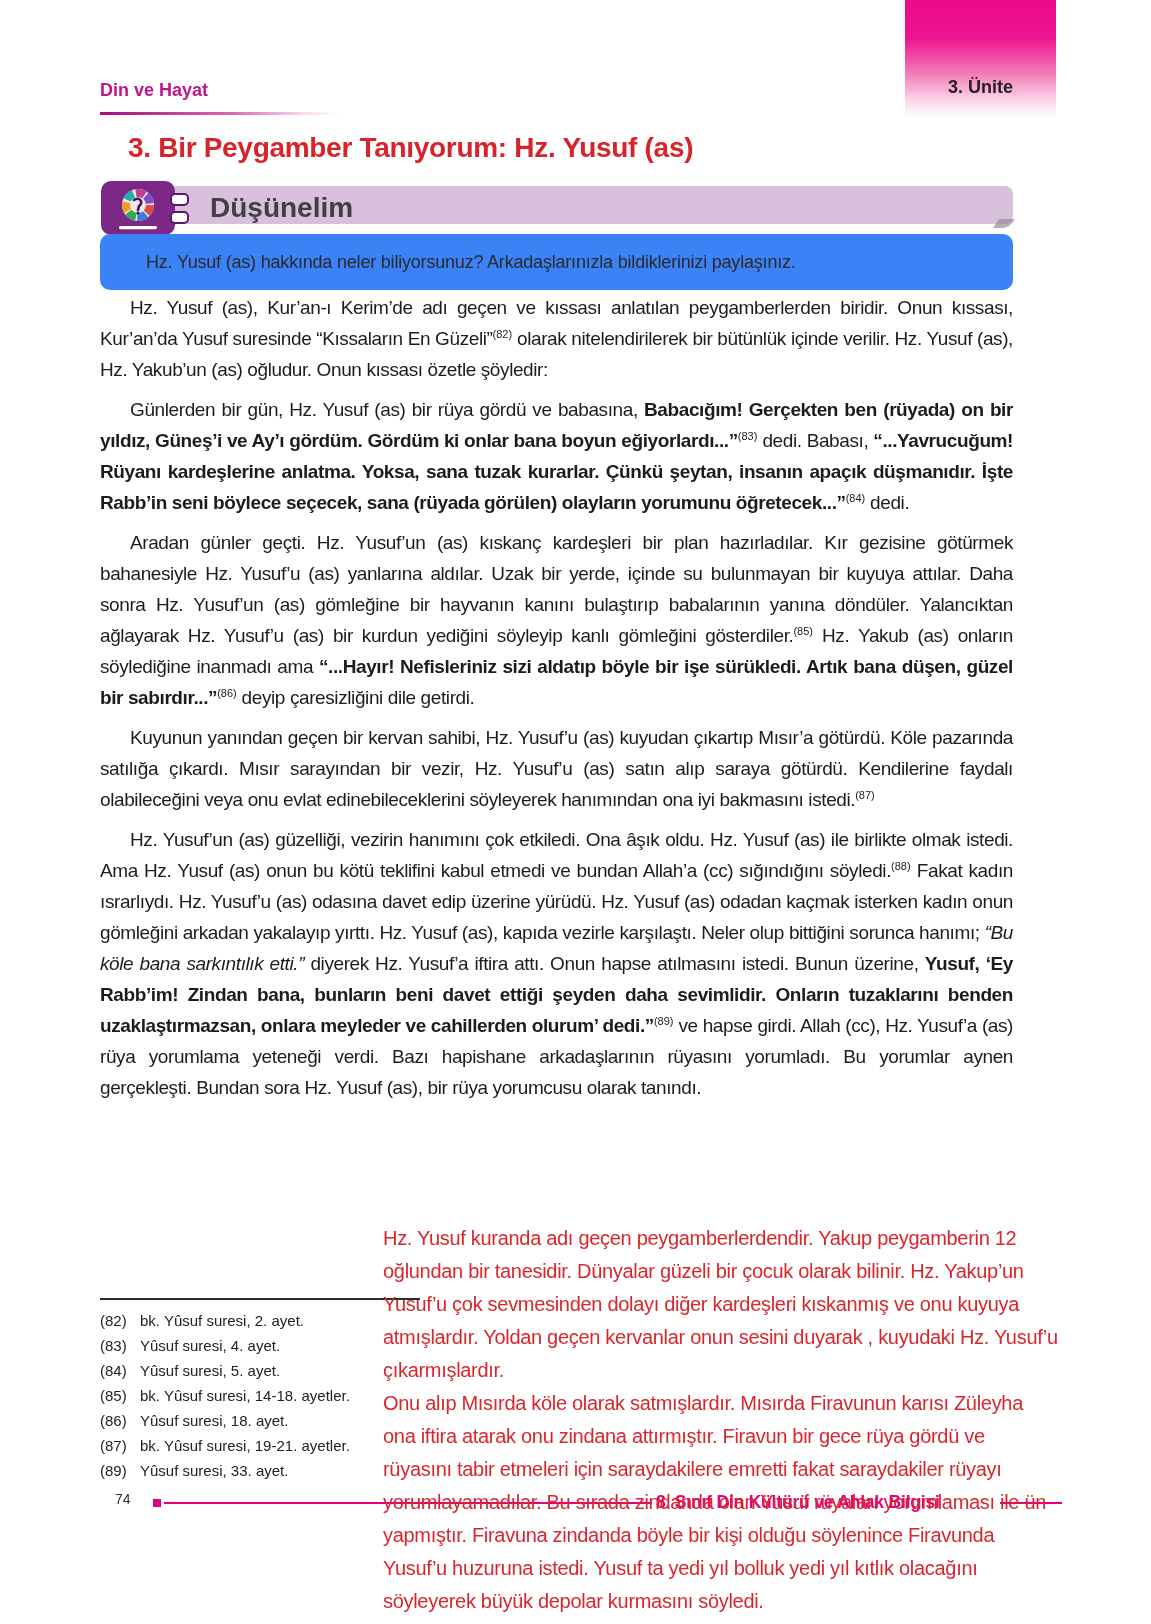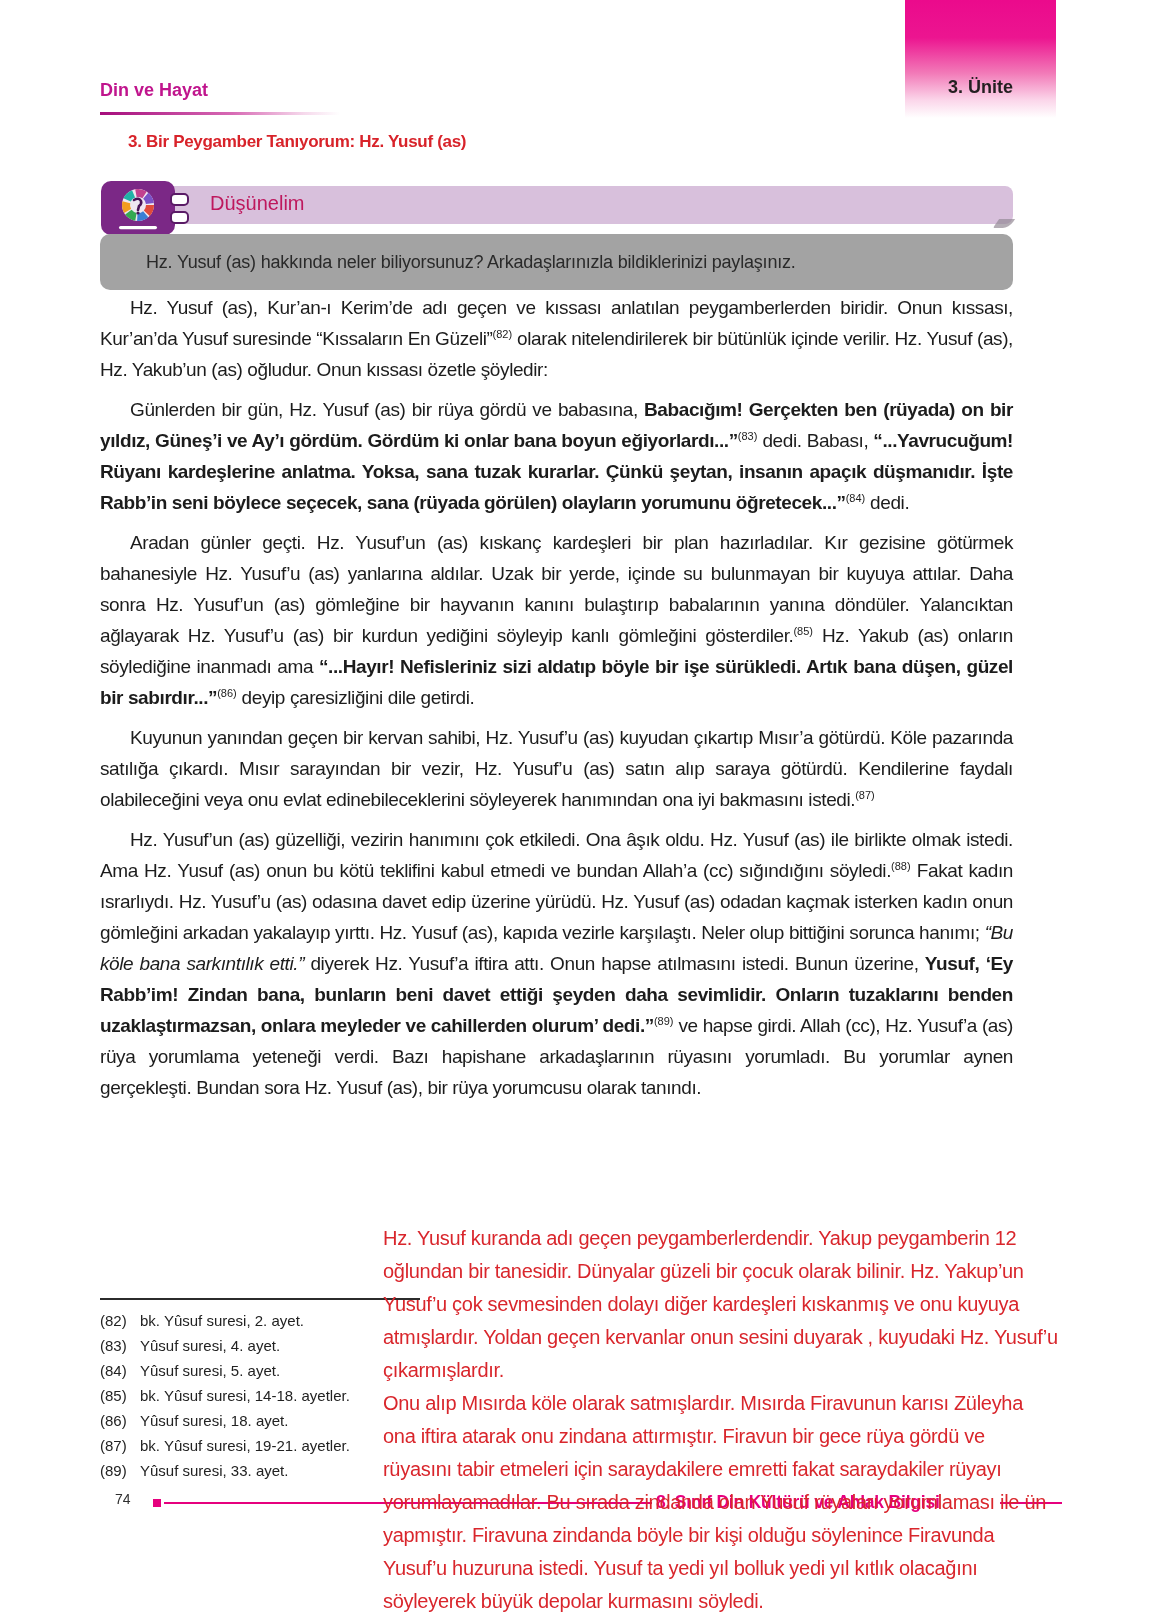--- a/index.html
+++ b/index.html
@@ -9,32 +9,32 @@
   }
   
   .hdr-left{position:absolute;left:100px;top:80px;font-size:18px;font-weight:bold;color:#c0158d;}
   .hdr-rule{position:absolute;left:100px;top:112px;width:240px;height:3px;
     background:linear-gradient(90deg,#a50d7c 0%,#d76ab4 55%,#f6d9ec 85%,rgba(255,255,255,0) 100%);}
   .unit-box{position:absolute;left:905px;top:0;width:151px;height:118px;
     background:linear-gradient(180deg,#eb0a8c 0%,#ec1590 32%,#f27ab8 62%,#fbd6ea 85%,#ffffff 100%);}
   .unit-label{position:absolute;left:0;bottom:20px;width:100%;text-align:center;
     font-size:18px;font-weight:bold;color:#231f20;}
   
-  .title{position:absolute;left:128px;top:132px;font-size:17px;font-weight:bold;color:#d8232a;letter-spacing:-0.3px;}
+  .title{position:absolute;left:128px;top:132px;font-size:28px;font-weight:bold;color:#d8232a;letter-spacing:-0.3px;}
   
   .banner-bar{position:absolute;left:148px;top:186px;width:865px;height:38px;background:#d8c0dc;
     border-radius:8px;}
   .banner-curl{position:absolute;left:996px;top:219px;width:16px;height:9px;background:#948a96;
     transform:skewX(-35deg);border-radius:0 0 6px 2px;opacity:.7;}
-  .banner-label{position:absolute;left:210px;top:192px;font-size:20px;font-weight:normal;color:#be185d;}
+  .banner-label{position:absolute;left:210px;top:192px;font-size:28px;font-weight:bold;color:#404040;}
   .think-icon{position:absolute;left:101px;top:181px;width:74px;height:54px;}
   .ring{position:absolute;width:15px;height:9px;background:#ffffff;border:2px solid #5a1b66;border-radius:5px;}
   .ring1{left:170px;top:193px;} .ring2{left:170px;top:211px;}
   
-  .qbox{position:absolute;left:100px;top:234px;width:913px;height:56px;background:#a3a3a3;border-radius:10px;}
+  .qbox{position:absolute;left:100px;top:234px;width:913px;height:56px;background:#3b82f6;border-radius:10px;}
   .qtext{position:absolute;left:46px;top:0;height:56px;display:flex;align-items:center;
     font-size:18px;color:#2a2a2a;letter-spacing:-0.2px;}
   
   .body-text{position:absolute;left:100px;top:292px;width:913px;font-size:19px;line-height:31px;
     letter-spacing:-0.4px;text-align:justify;color:#1c1c1c;}
   .body-text p{margin:0 0 9px 0;text-indent:30px;}
   .b{font-weight:bold;}
   .i{font-style:italic;}
   .sup{vertical-align:super;font-size:11px;line-height:0;letter-spacing:0;}
   

